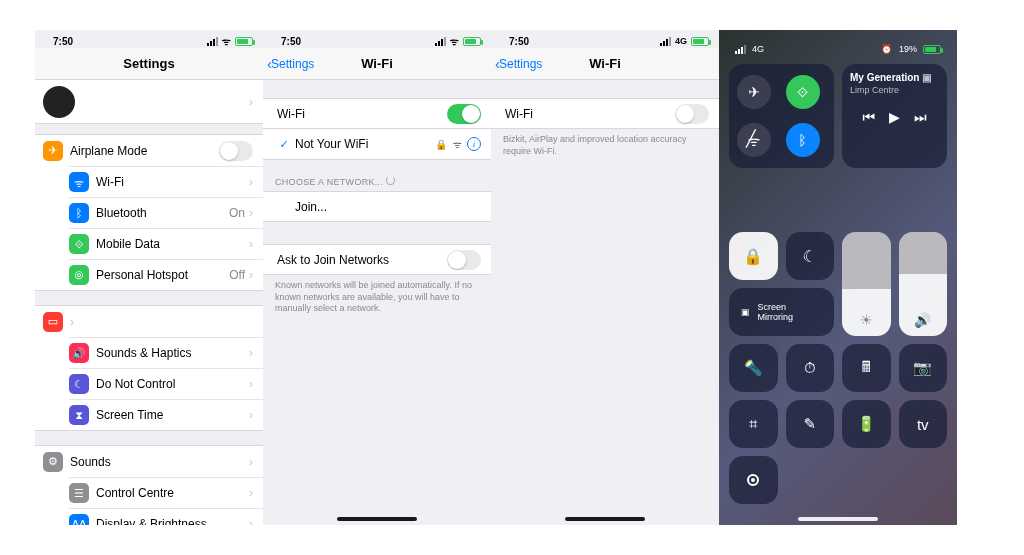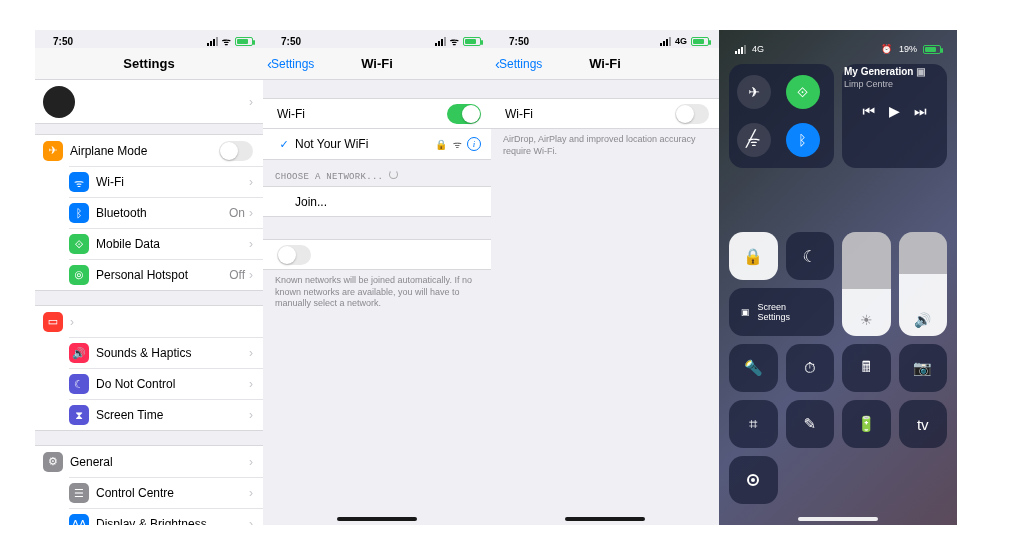--- a/index.html
+++ b/index.html
@@ -83,21 +83,21 @@
   }
   .toggle.on { background:#34c759; }
   .toggle.on .knob { left:15px; }
   .profile {
     height:44px; background:#fff; border-bottom:1px solid #d8d8dc;
     display:flex; align-items:center; padding-left:8px;
   }
   .profile .avatar { width:32px;height:32px;border-radius:50%;background:#222; }
   .profile .chevron{margin-left:auto;color:#c7c7cc;font-size:12px;margin-right:10px;}
   
-  .section-label { font-size:9px; color:#8a8a8e; padding:10px 12px 4px; letter-spacing:.3px;font-family:Liberation Mono, monospace; }
+  .section-label { font-size:9px; color:#8a8a8e; padding:16px 12px 4px; letter-spacing:.3px; }
   .wifi-row {
     height:31px; background:#fff; display:flex; align-items:center;
     padding:0 10px 0 14px; font-size:12px;
     border-top:1px solid #d8d8dc; border-bottom:1px solid #d8d8dc;
   }
   .wifi-row + .wifi-row { border-top:none; }
   .wifi-row .tick { width:14px; text-align:center; color:#007aff; font-size:11px; margin-right:4px;}
   .wifi-row .lbl { flex:1; }
   .wifi-row .meta { display:flex; gap:5px; align-items:center; color:#4a4a4a; font-size:10px;}
   .info-circle { width:14px;height:14px;border:1px solid #007aff;border-radius:50%;color:#007aff;display:flex;align-items:center;justify-content:center;font-size:9px;font-style:italic;font-family:Georgia,serif;}
@@ -121,21 +121,21 @@
     color:#fff;
   }
   .cc-card.light { background:rgba(255,255,255,.92); color:#7a7a7a; }
   .cc-conn {
     grid-column:1 / span 2; grid-row:1 / span 2;
     display:grid; grid-template-columns:1fr 1fr; grid-template-rows:1fr 1fr;
     padding:8px; gap:8px;
   }
   .cc-music {
     grid-column:3 / span 2; grid-row:1 / span 2;
-    flex-direction:column; gap:8px; padding:2px; justify-content:flex-start;
+    flex-direction:column; gap:8px; padding:8px; justify-content:flex-start;
   }
   .round {
     width:34px;height:34px;border-radius:50%;
     display:flex;align-items:center;justify-content:center;
     background:rgba(255,255,255,.14);
     font-size:14px;color:#fff;
   }
   .round.green{background:#34c759}
   .round.blue{background:#0a84ff}
   .round.off{background:rgba(120,120,128,.3)}
@@ -246,21 +246,21 @@
       <div class="row">
         <span class="icon" style="background:#5856d6">⧗</span>
         <span class="label">Screen Time</span>
         <span class="chevron">›</span>
       </div>
     </div>
 
     <div class="group">
       <div class="row">
         <span class="icon" style="background:#8e8e93">⚙︎</span>
-        <span class="label">General</span>
+        <span class="label">Sounds</span>
         <span class="chevron">›</span>
       </div>
       <div class="row">
         <span class="icon" style="background:#8e8e93">☰</span>
         <span class="label">Control Centre</span>
         <span class="chevron">›</span>
       </div>
       <div class="row">
         <span class="icon" style="background:#007aff">AA</span>
         <span class="label">Display &amp; Brightness</span>
@@ -311,20 +311,21 @@
 
     <div class="section-label">
       <span>CHOOSE A NETWORK...</span>&nbsp;<span class="spinner"></span>
     </div>
     <div class="wifi-row">
       <span class="lbl" style="padding-left:18px">Join...</span>
     </div>
 
     <div style="height:22px"></div>
     <div class="wifi-row">
+      <span class="lbl">Ask to Join Networks</span>
       <span class="toggle">
           <span class="knob"></span>
         </span>
     </div>
     <div class="footnote">Known networks will be joined automatically. If no known networks are available, you will have to manually select a network.</div>
 
     <span class="home-ind"></span>
   </div>
 
   <div class="phone">
@@ -348,21 +349,21 @@
       </span>
       <span class="title">Wi-Fi</span>
     </div>
     <div style="height:18px"></div>
     <div class="wifi-row">
       <span class="lbl">Wi-Fi</span>
       <span class="toggle">
           <span class="knob"></span>
         </span>
     </div>
-    <div class="footnote">AirDrop, AirPlay and improved location accuracy require Wi-Fi.</div>
+    <div class="footnote">Bizkit, AirPlay and improved location accuracy require Wi-Fi.</div>
     <span class="home-ind"></span>
   </div>
 
   <div class="phone dark last">
     <div class="cc">
       <div class="cc-status">
         <span class="l">
           <span class="sig-bars">
               <i></i>
               <i></i>
@@ -407,21 +408,21 @@
           <span class="slider-ico">☀︎</span>
         </div>
         <div class="cc-volume">
           <div class="shade" style="height:40%"></div>
           <span class="slider-ico">🔊</span>
         </div>
 
         <div class="cc-card cc-mirror">
           <span>▣</span>
           <span style="white-space:pre-line">Screen
-Settings</span>
+Mirroring</span>
         </div>
 
         <div class="cc-card cc-small cc-r6-1">🔦</div>
         <div class="cc-card cc-small cc-r6-2">⏱</div>
         <div class="cc-card cc-small cc-r6-3">🖩</div>
         <div class="cc-card cc-small cc-r6-4">📷</div>
 
         <div class="cc-card cc-small cc-r7-1">⌗</div>
         <div class="cc-card cc-small cc-r7-2">✎</div>
         <div class="cc-card cc-small cc-r7-3">🔋</div>

